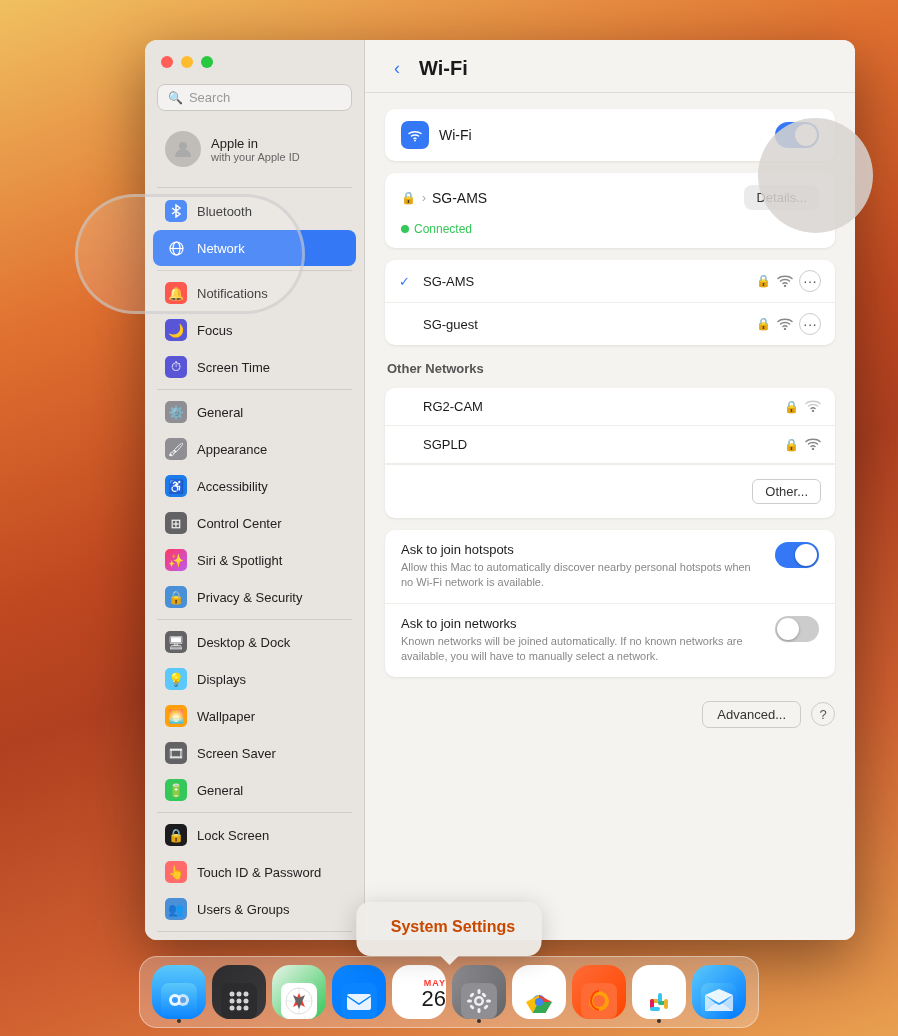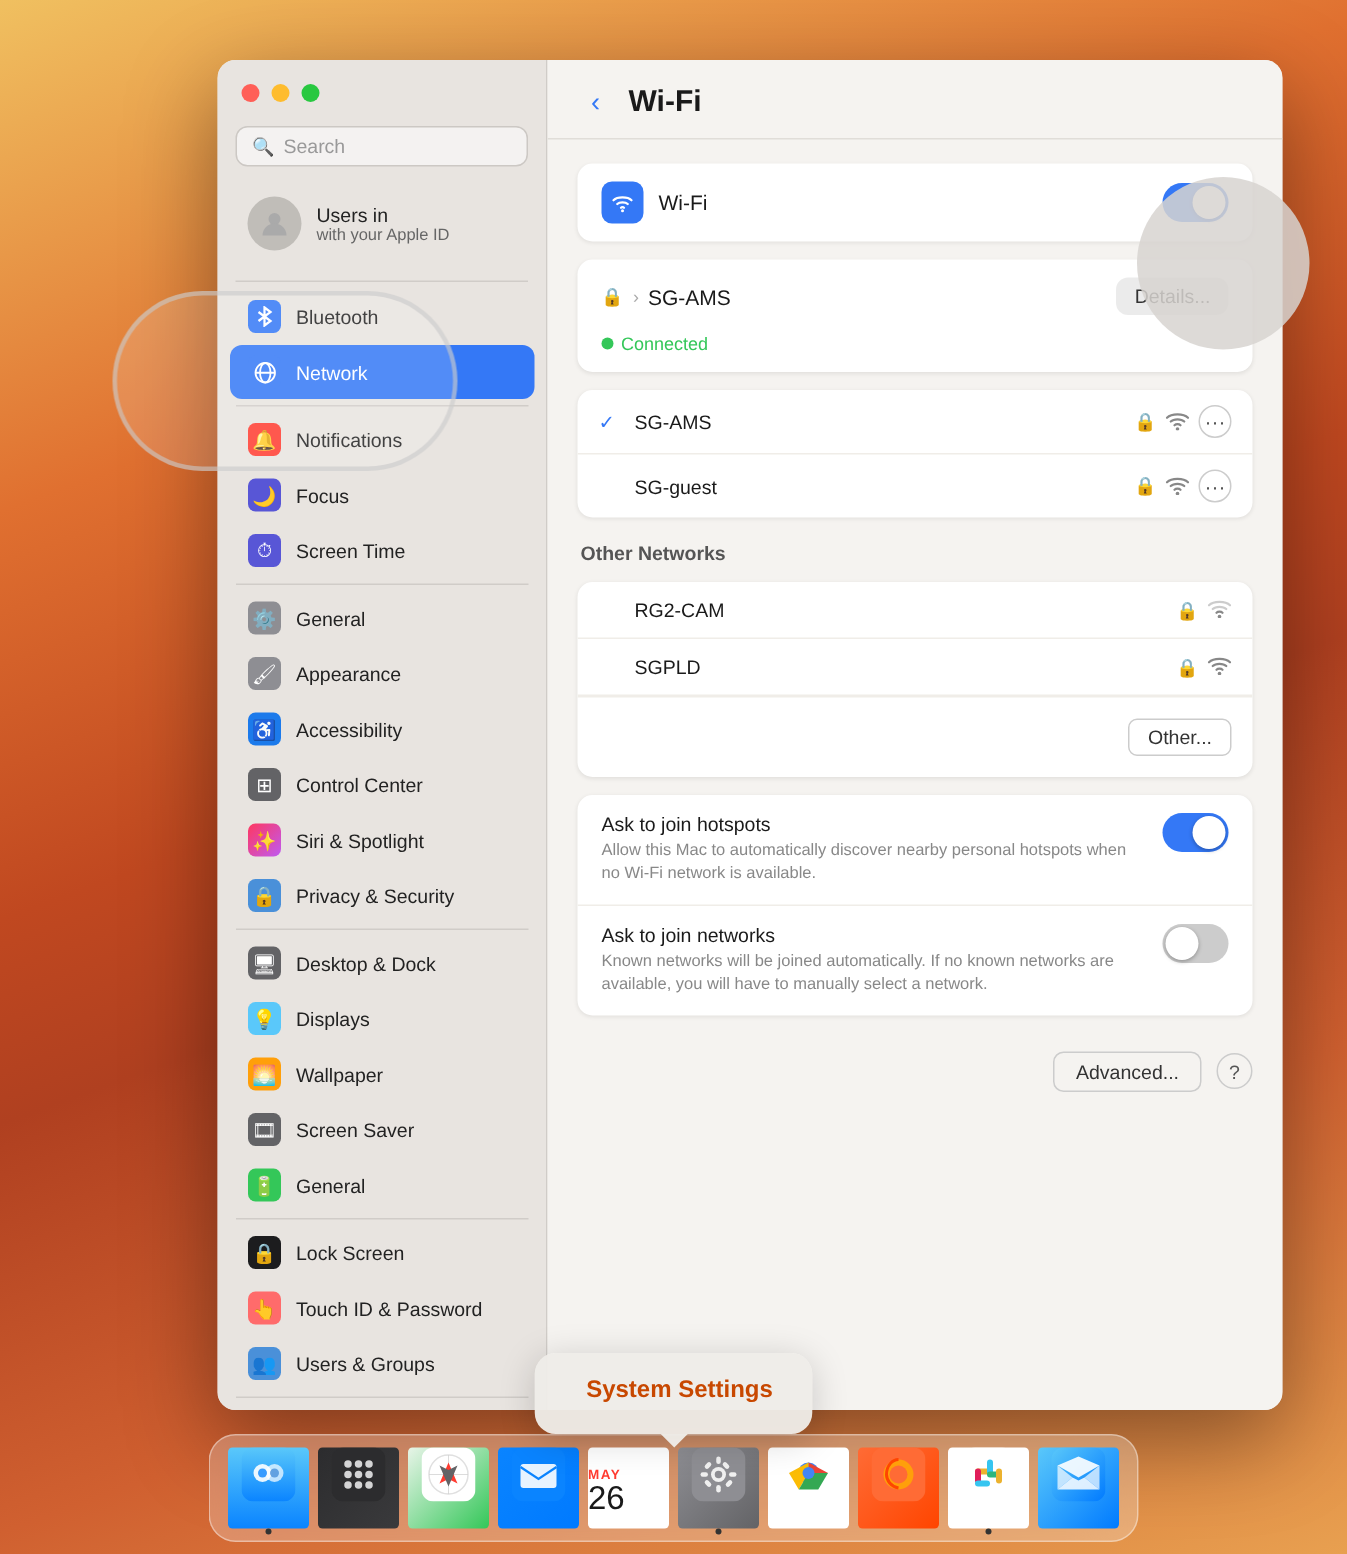--- a/index.html
+++ b/index.html
@@ -439,25 +439,25 @@
       gap: 6px;
       background: rgba(255,255,255,0.25);
       backdrop-filter: blur(20px);
       border-radius: 18px;
       padding: 8px 12px;
       border: 1px solid rgba(255,255,255,0.4);
     }
     .dock-icon {
       width: 54px;
       height: 54px;
-      border-radius: 3px;
+      border-radius: 18px;
       cursor: pointer;
       position: relative;
       display: flex;
-      align-items: flex-start;
+      align-items: flex-end;
       justify-content: center;
       font-size: 30px;
       transition: transform 0.1s;
     }
     .dock-icon .dock-dot {
       position: absolute;
       bottom: -4px;
       left: 50%;
       transform: translateX(-50%);
       width: 4px;
@@ -529,21 +529,21 @@
     </div>
 
     <div class="apple-id-item">
       <div class="avatar-circle">
         <svg width="20" height="20" viewBox="0 0 20 20" fill="none">
           <circle cx="10" cy="7" r="4" fill="#aaa"></circle>
           <path d="M2 18c0-4.4 3.6-8 8-8s8 3.6 8 8" fill="#aaa"></path>
         </svg>
       </div>
       <div class="apple-id-text">
-        <span class="apple-id-name">Users in</span>
+        <span class="apple-id-name">Apple in</span>
         <span class="apple-id-sub">with your Apple ID</span>
       </div>
     </div>
 
     <div class="sidebar-divider"></div>
 
     <div class="sidebar-scroll">
 
       <div class="sidebar-item">
         <div class="item-icon icon-bluetooth">

